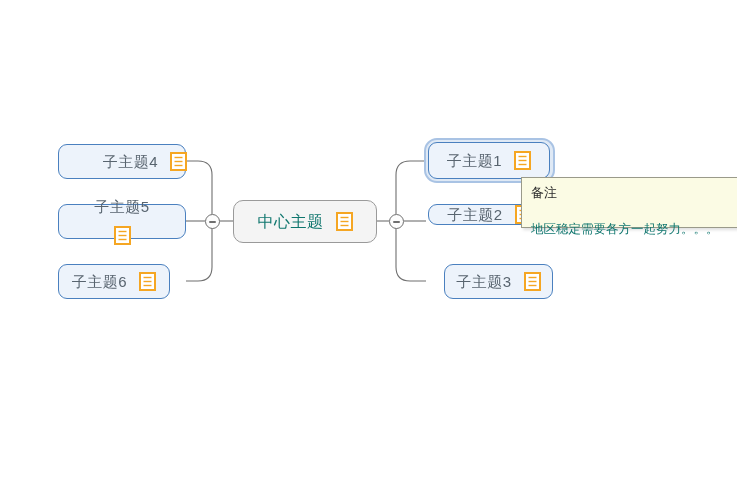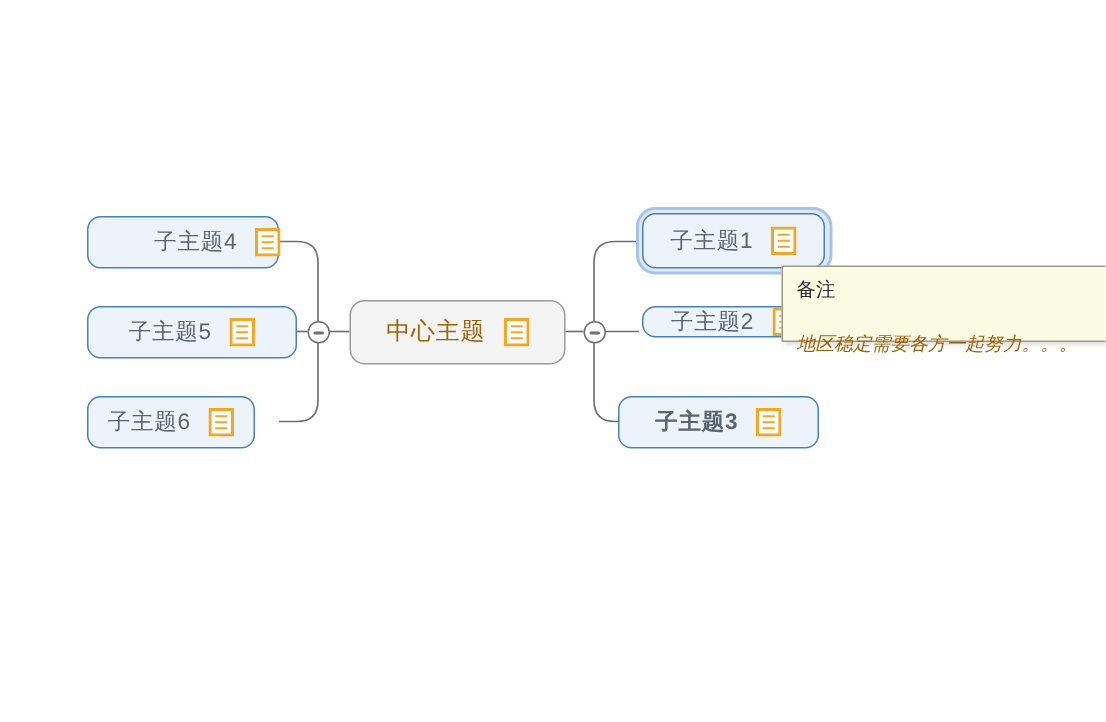--- a/index.html
+++ b/index.html
@@ -60,21 +60,21 @@
     background: #edf3fb;
     border: 1.2px solid #4a80bf;
   }
   .node.center {
     background: #f4f4f4;
     border: 1.2px solid #9a9a9a;
     border-radius: 10px;
   }
   .node.center .label {
     font-size: 16px;
-    color: #a16207;
+    color: #0f766e;
     font-family: Liberation Serif, serif;
   }
 
   
   .selection-ring {
     position: absolute;
     box-sizing: border-box;
     border: 2px solid #a9c3e4;
     border-radius: 13px;
     background: #dfe9f5;
@@ -120,24 +120,23 @@
   }
   #tooltip .tip-title {
     font-size: 13px;
     font-weight: normal;
     color: #2b2b2b;
     line-height: 1.25;
     margin-bottom: 20px;
   }
   #tooltip .tip-body {
     font-size: 12.5px;
-    color: #a16207;
+    color: #0f766e;
     line-height: 1.3;
     white-space: nowrap;
-    font-style: italic;
   }
 </style>
 </head>
 <body>
 
 <div id="canvas">
 
   <svg id="connectors" viewBox="0 0 737 481" width="737" height="481">
 
     <line x1="220" y1="221" x2="233" y2="221"></line>
@@ -162,21 +161,21 @@
   <div class="node sub" style="left:58px; top:144px; width:128px; height:35px;padding-left:46px;">
     <span class="label">子主题4</span>
     <svg class="note-icon" viewBox="0 0 17 19">
       <rect x="1" y="1" width="15" height="17" fill="#ffffff" stroke="#f5a623" stroke-width="2"></rect>
       <line x1="4.5" y1="5.5" x2="12.5" y2="5.5" stroke="#f5a623" stroke-width="1.4"></line>
       <line x1="4.5" y1="9.5" x2="12.5" y2="9.5" stroke="#f5a623" stroke-width="1.4"></line>
       <line x1="4.5" y1="13.5" x2="12.5" y2="13.5" stroke="#f5a623" stroke-width="1.4"></line>
     </svg>
   </div>
 
-  <div class="node sub" style="left:58px; top:204px; width:140px; height:35px;">
+  <div class="node sub" style="left:58px; top:204px; width:128px; height:35px;flex-direction:column;">
     <span class="label">子主题5</span>
     <svg class="note-icon" viewBox="0 0 17 19">
       <rect x="1" y="1" width="15" height="17" fill="#ffffff" stroke="#f5a623" stroke-width="2"></rect>
       <line x1="4.5" y1="5.5" x2="12.5" y2="5.5" stroke="#f5a623" stroke-width="1.4"></line>
       <line x1="4.5" y1="9.5" x2="12.5" y2="9.5" stroke="#f5a623" stroke-width="1.4"></line>
       <line x1="4.5" y1="13.5" x2="12.5" y2="13.5" stroke="#f5a623" stroke-width="1.4"></line>
     </svg>
   </div>
 
   <div class="node sub" style="left:58px; top:264px; width:112px; height:35px;">
@@ -220,21 +219,21 @@
   <div class="node sub" style="left:428px; top:204px; width:123px; height:21px;">
     <span class="label">子主题2</span>
     <svg class="note-icon" viewBox="0 0 17 19">
       <rect x="1" y="1" width="15" height="17" fill="#ffffff" stroke="#f5a623" stroke-width="2"></rect>
       <line x1="4.5" y1="5.5" x2="12.5" y2="5.5" stroke="#f5a623" stroke-width="1.4"></line>
       <line x1="4.5" y1="9.5" x2="12.5" y2="9.5" stroke="#f5a623" stroke-width="1.4"></line>
       <line x1="4.5" y1="13.5" x2="12.5" y2="13.5" stroke="#f5a623" stroke-width="1.4"></line>
     </svg>
   </div>
 
-  <div class="node sub" style="left:412px; top:264px; width:134px; height:35px;font-weight:bold;">
+  <div class="node sub" style="left:444px; top:264px; width:109px; height:35px;">
     <span class="label">子主题3</span>
     <svg class="note-icon" viewBox="0 0 17 19">
       <rect x="1" y="1" width="15" height="17" fill="#ffffff" stroke="#f5a623" stroke-width="2"></rect>
       <line x1="4.5" y1="5.5" x2="12.5" y2="5.5" stroke="#f5a623" stroke-width="1.4"></line>
       <line x1="4.5" y1="9.5" x2="12.5" y2="9.5" stroke="#f5a623" stroke-width="1.4"></line>
       <line x1="4.5" y1="13.5" x2="12.5" y2="13.5" stroke="#f5a623" stroke-width="1.4"></line>
     </svg>
   </div>
 
   <div id="tooltip" style="left:521px; top:177px; width:222px; height:51px;">

